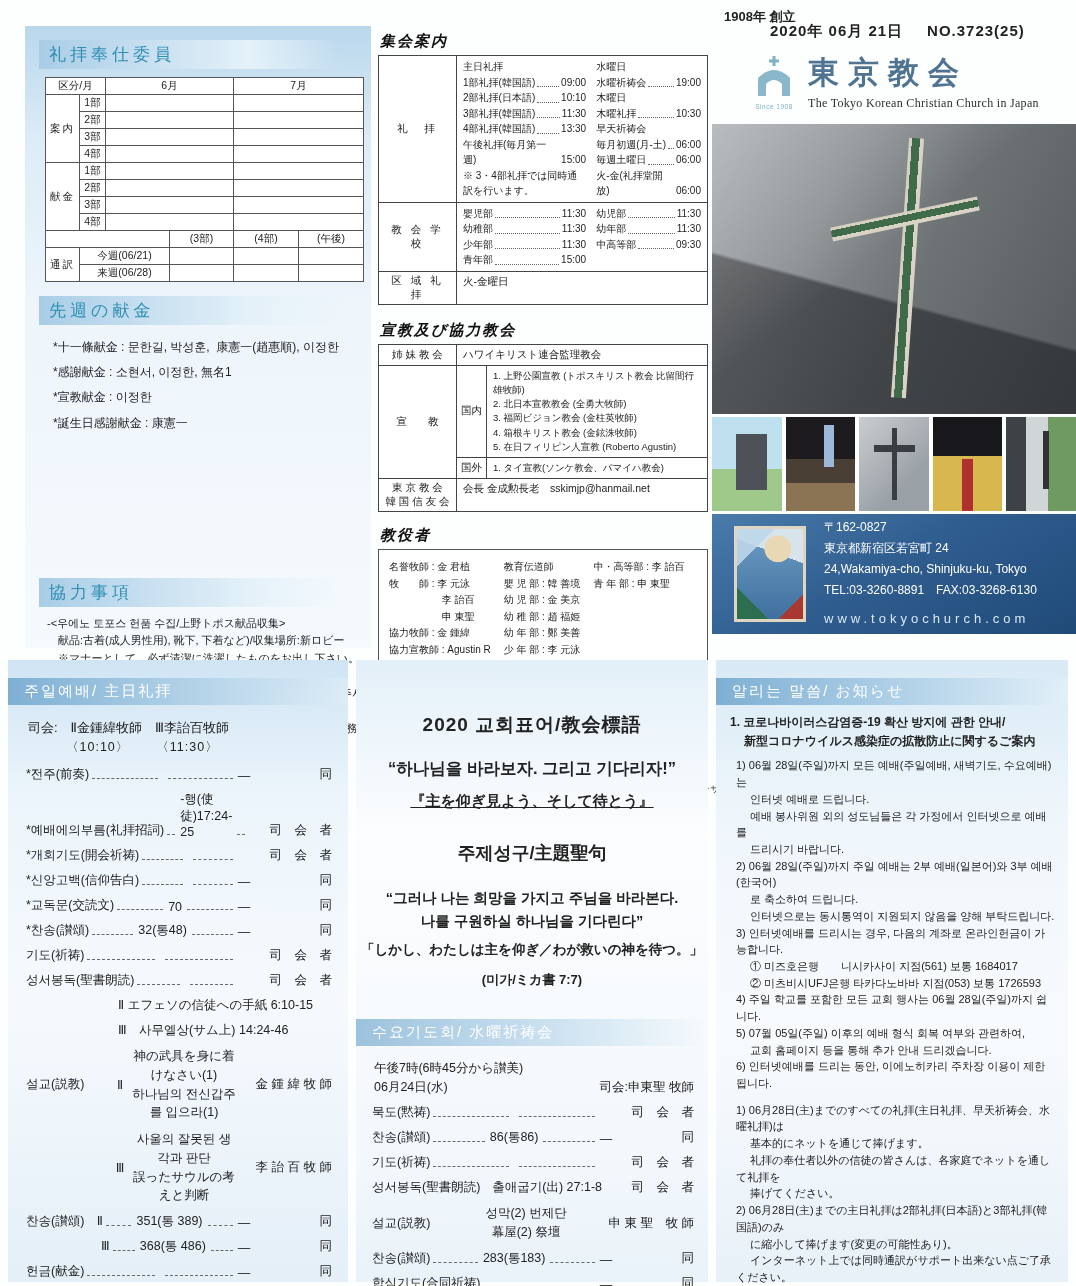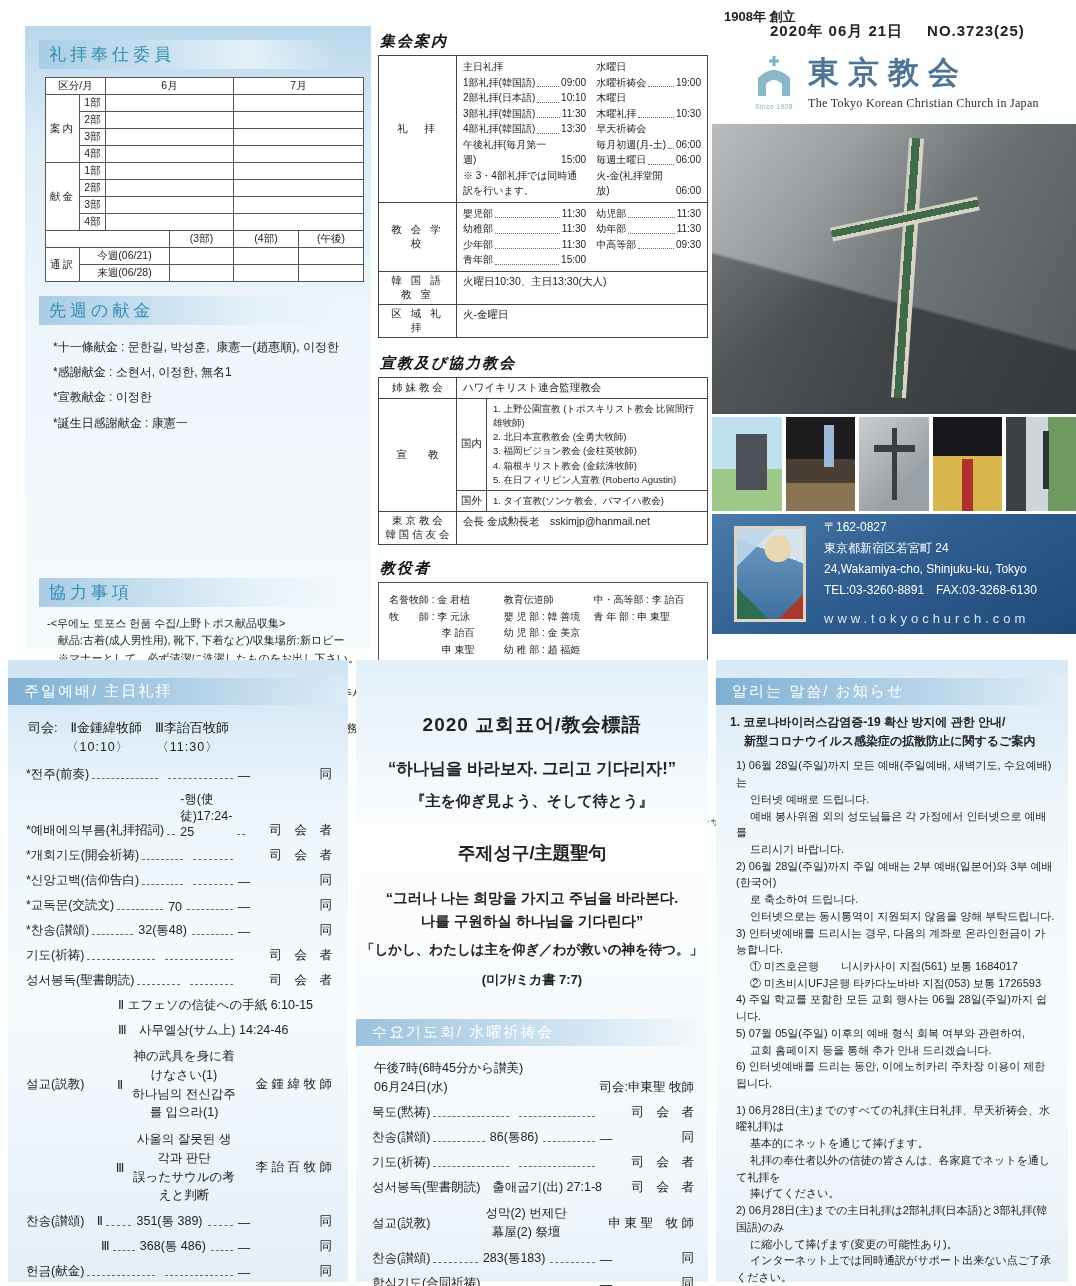--- a/index.html
+++ b/index.html
@@ -123,21 +123,21 @@
   .rd { margin:8px 0 8px 92px; font-size:12.5px; white-space:pre; }
   .srm { display:flex; align-items:center; margin:8px 0; font-size:12.5px; }
   .srm .nm { width:82px; white-space:pre; }
   .srm .pt { width:24px; text-align:center; }
   .srm .stt { flex:1; text-align:center; line-height:1.5; }
   .srm .sw { width:96px; text-align:right; white-space:pre; }
 
   .theme { text-align:center; padding-top:52px; }
   .theme .t1 { font-size:19px; font-weight:bold; letter-spacing:1px; }
   .theme .t2 { font-size:16.5px; font-weight:bold; margin-top:20px; }
-  .theme .t3 { font-size:15px; font-weight:bold; margin-top:12px; }
+  .theme .t3 { font-size:15px; font-weight:bold; margin-top:12px;text-decoration:underline; }
   .theme .t4 { font-size:18px; font-weight:bold; margin-top:30px; }
   .theme .t5 { font-size:14.5px; font-weight:bold; margin-top:22px; line-height:1.6; }
   .theme .t6 { font-size:13.5px; font-weight:bold; margin-top:8px; }
   .theme .t7 { font-size:13px; font-weight:bold; margin-top:12px; }
   .wbody { padding:8px 14px 0 16px; font-size:12.5px; }
   .wtop { display:flex; justify-content:space-between; margin:2px 0 0 2px; }
   .winfo { font-size:12.5px; margin:6px 0 0 2px; }
 
   .nbody { padding:8px 12px 0 14px; font-size:11px; line-height:1.52; }
   .nh { font-weight:bold; font-size:12px; line-height:1.6; margin-bottom:6px; }
@@ -379,24 +379,20 @@
                     <span>11:30</span>
                   </div>
               <div class="sch">
                     <span>中高等部</span>
                     <span class="dots"></span>
                     <span>09:30</span>
                   </div>
             </div>
           </div>
         </td>
-      </tr>
-      <tr>
-        <th class="mgl">韓 国 語 教 室</th>
-        <td>火曜日10:30、主日13:30(大人)</td>
       </tr>
       <tr>
         <th class="mgl">区 域 礼 拝</th>
         <td>火-金曜日</td>
       </tr>
     </tbody>
       </table>
 
     <div class="mt" style="margin-top:16px">宣教及び協力教会</div>
     <table class="ms">

